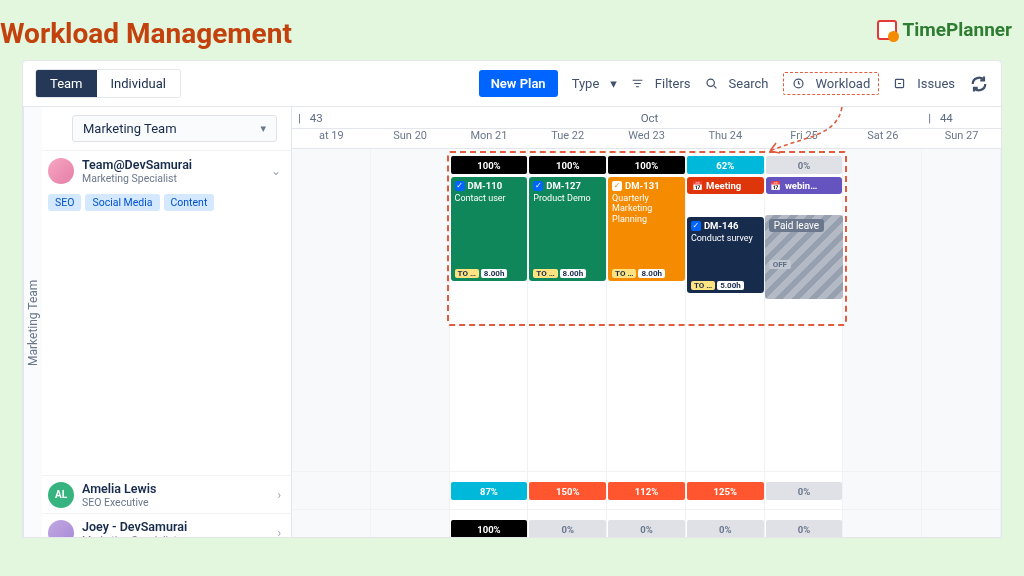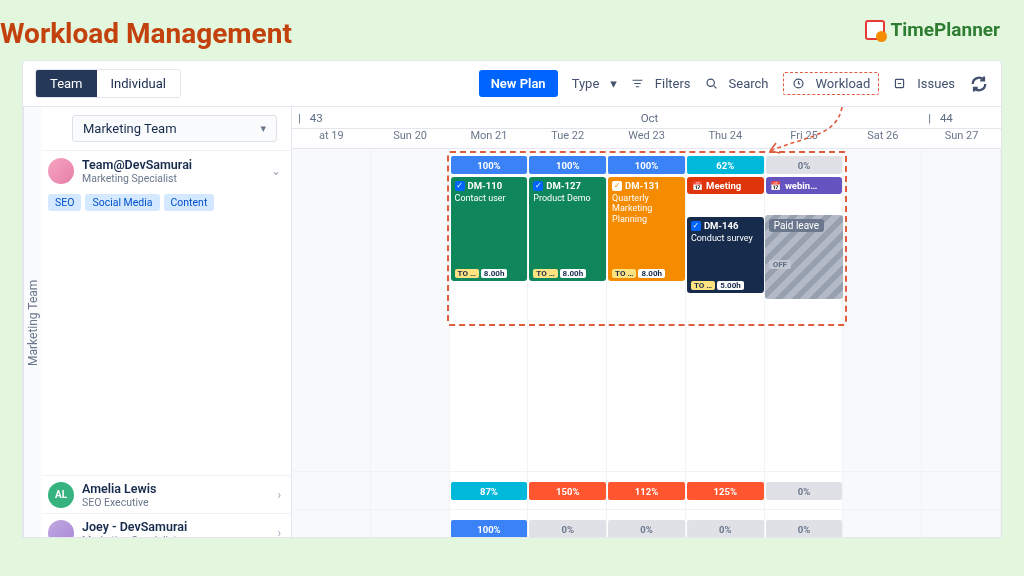--- a/index.html
+++ b/index.html
@@ -1,18 +1,18 @@
 <!DOCTYPE html>
 <html><head>
 <meta charset="utf-8">
 <style>
   * { box-sizing: border-box; margin: 0; padding: 0; }
   body { font-family: -apple-system, "Segoe UI", Roboto, sans-serif; background:#e3f7df; width:1024px; height:576px; overflow:hidden; color:#172b4d; }
   .title { text-align:left; font-size:28px; font-weight:700; color:#c2410c; padding:17px 0 10px; }
-  .brand { position:absolute; top:18px; right:24px; display:flex; align-items:center; gap:6px; font-weight:700; color:#2e7d32; font-size:19px; }
+  .brand { position:absolute; top:18px; right:12px; display:flex; align-items:center; gap:6px; font-weight:700; color:#2e7d32; font-size:19px; }
   .brand .logo { width:20px; height:20px; background:#fff; border:2px solid #e53935; border-radius:3px; position:relative; }
   .brand .logo::after { content:''; position:absolute; right:-4px; bottom:-4px; width:11px; height:11px; border-radius:50%; background:#f58b00; }
 
   .window { margin:0 22px; background:#fff; border:1px solid #e3e6ec; border-radius:4px 4px 0 0; height:478px; overflow:hidden; position:relative; }
 
   .toolbar { display:flex; align-items:center; padding:8px 12px; border-bottom:1px solid #e3e6ec; gap:14px; font-size:13px; }
   .segmented { display:inline-flex; border-radius:3px; overflow:hidden; border:1px solid #e3e6ec; }
   .segmented span { padding:6px 14px; cursor:pointer; background:#fff; }
   .segmented span.active { background:#253858; color:#fff; }
   .spacer { flex:1; }
@@ -41,21 +41,21 @@
   .cols { display:grid; grid-template-columns: repeat(9, 1fr); height:100%; }
   .col { border-right:1px solid #f1f2f4; position:relative; }
   .col.we { background:#f8f9fb; }
   .monthhdr { position:absolute; top:0; left:0; right:0; height:22px; font-size:11.5px; color:#5e6c84; display:grid; grid-template-columns: repeat(9,1fr); align-items:center; border-bottom:1px solid #e3e6ec; background:#fff; z-index:3; }
   .monthhdr span { padding-left:6px; }
   .dayhdr { position:absolute; top:22px; left:0; right:0; height:20px; display:grid; grid-template-columns: repeat(9,1fr); font-size:11px; color:#6b778c; text-align:center; background:#fff; border-bottom:1px solid #e3e6ec; z-index:3; }
 
   .row { position:absolute; left:0; right:0; }
   .row-workload { display:grid; grid-template-columns:repeat(9,1fr); height:18px; }
   .wl { margin:0 1px; border-radius:2px; color:#fff; font-size:9.5px; font-weight:700; display:flex; align-items:center; justify-content:center; }
-  .wl.g { background:#3b82f6; }
+  .wl.g { background:#000000; }
   .wl.b { background:#00b8d9; }
   .wl.r { background:#ff5630; }
   .wl.gr { background:#dfe1e6; color:#6b778c; }
 
   .cards { display:grid; grid-template-columns:repeat(9,1fr); align-items:start; }
   .card { margin:2px 1px; border-radius:3px; color:#fff; font-size:9.5px; padding:3px 4px; display:flex; flex-direction:column; gap:2px; min-height:0; }
   .c-green { background:#10875a; }
   .c-orange { background:#f58b00; }
   .c-navy { background:#172b4d; }
   .c-red { background:#de350b; display:flex; flex-direction:row; align-items:center; gap:3px; padding:3px 5px; }

